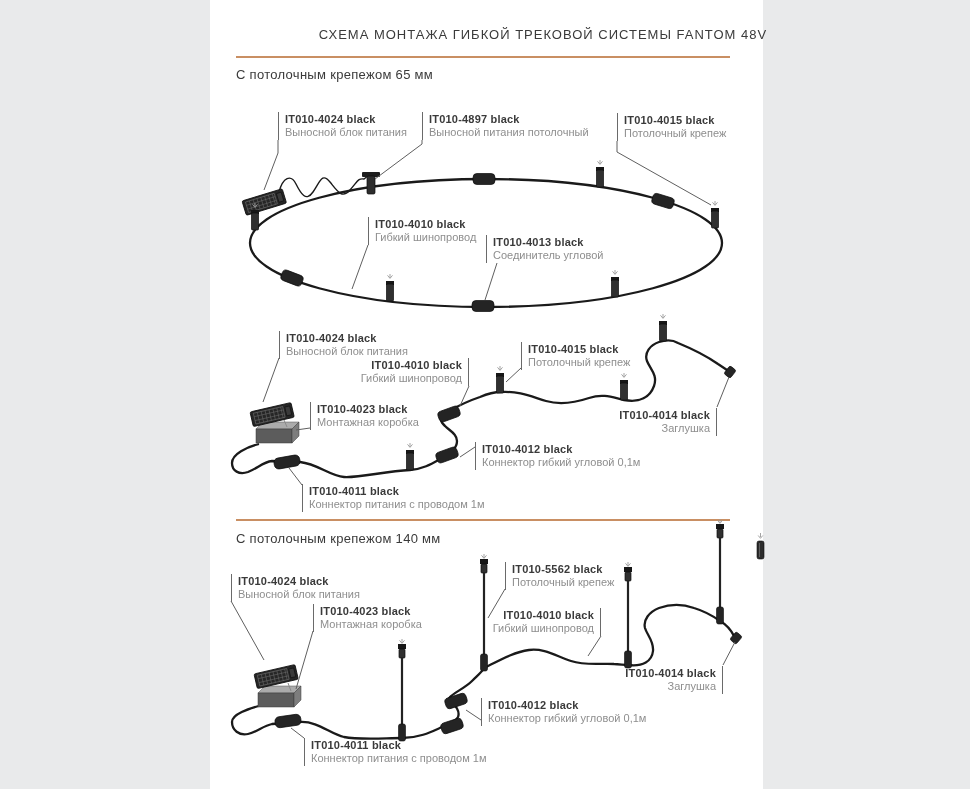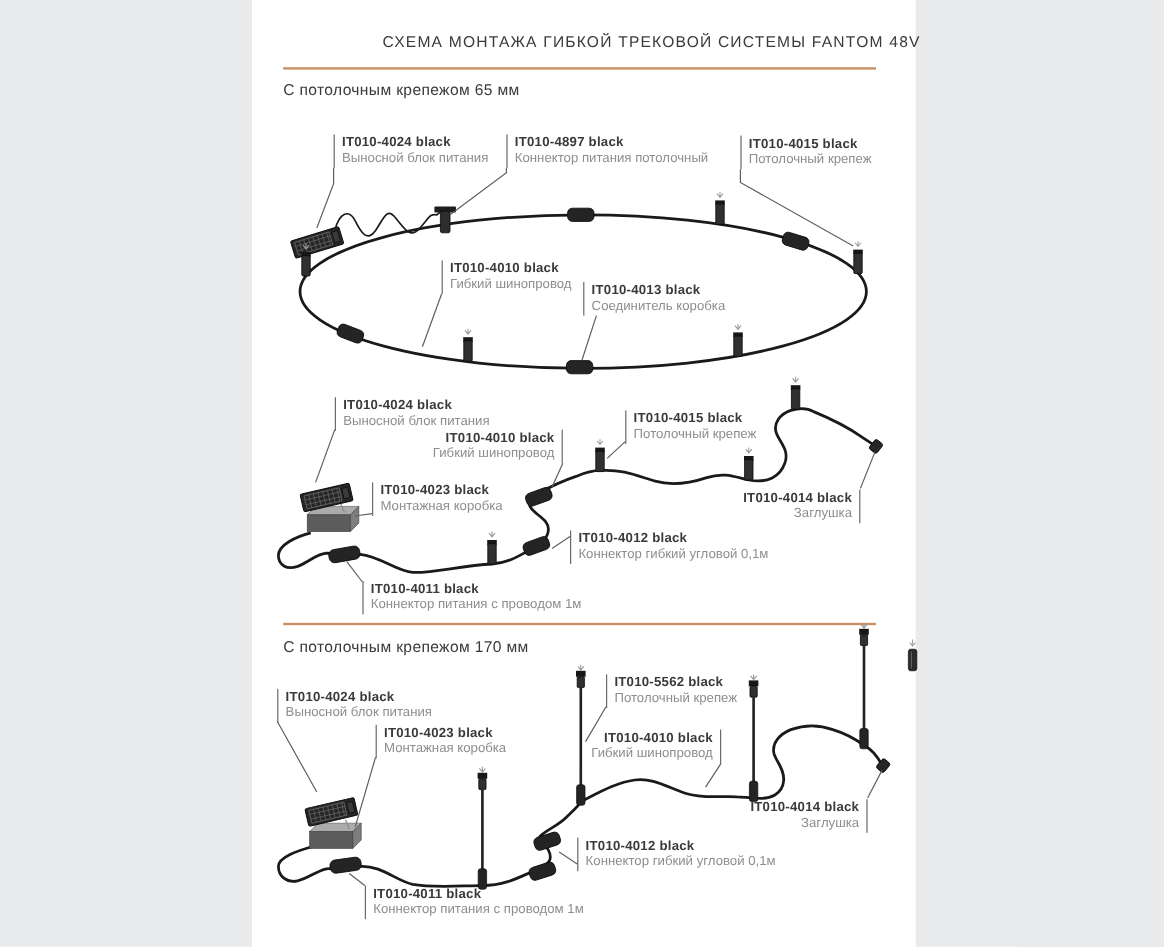--- a/index.html
+++ b/index.html
@@ -42,21 +42,21 @@
 </style>
 </head>
 <body>
 
 <div class="panel"></div>
 
 <div class="page-title">СХЕМА МОНТАЖА ГИБКОЙ ТРЕКОВОЙ СИСТЕМЫ FANTOM 48V</div>
 <div class="accent-line" style="top:56px"></div>
 <div class="section-heading" style="top:67px">С потолочным крепежом 65 мм</div>
 <div class="accent-line" style="top:519px"></div>
-<div class="section-heading" style="top:531px">С потолочным крепежом 170 мм</div>
+<div class="section-heading" style="top:531px">С потолочным крепежом 140 мм</div>
 
 <svg class="diagram" width="970" height="789" viewBox="0 0 970 789">
   <defs>
     <g id="psu">
       <rect x="0" y="0" width="42" height="15" rx="1.5" fill="#262626" stroke="#0c0c0c" stroke-width="0.8"></rect>
       <rect x="3" y="2" width="30" height="11" fill="none" stroke="#6f6f6f" stroke-width="0.6"></rect>
       <path d="M3 5.5 H33 M3 9.5 H33 M7 2 V13 M11 2 V13 M15 2 V13 M19 2 V13 M23 2 V13 M27 2 V13 M31 2 V13" stroke="#6f6f6f" stroke-width="0.5"></path>
       <rect x="35" y="3" width="5" height="9" fill="#3a3a3a" stroke="#0c0c0c" stroke-width="0.6"></rect>
     </g>
     <g id="hanger65">
@@ -179,33 +179,33 @@
     <path class="leader" d="M304,738 L291,728"></path>
   </g>
 </svg>
 
 <div class="lbl" style="left:278px;top:112px">
   <div class="code">IT010-4024 black</div>
   <div class="desc">Выносной блок питания</div>
 </div>
 <div class="lbl" style="left:422px;top:112px">
   <div class="code">IT010-4897 black</div>
-  <div class="desc">Коннектор питания потолочный</div>
+  <div class="desc">Выносной питания потолочный</div>
 </div>
 <div class="lbl" style="left:617px;top:113px">
   <div class="code">IT010-4015 black</div>
   <div class="desc">Потолочный крепеж</div>
 </div>
 <div class="lbl" style="left:368px;top:217px">
   <div class="code">IT010-4010 black</div>
   <div class="desc">Гибкий шинопровод</div>
 </div>
 <div class="lbl" style="left:486px;top:235px">
   <div class="code">IT010-4013 black</div>
-  <div class="desc">Соединитель коробка</div>
+  <div class="desc">Соединитель угловой</div>
 </div>
 
 <div class="lbl" style="left:279px;top:331px">
   <div class="code">IT010-4024 black</div>
   <div class="desc">Выносной блок питания</div>
 </div>
 <div class="lbl right" style="right:501px;top:358px">
   <div class="code">IT010-4010 black</div>
   <div class="desc">Гибкий шинопровод</div>
 </div>

